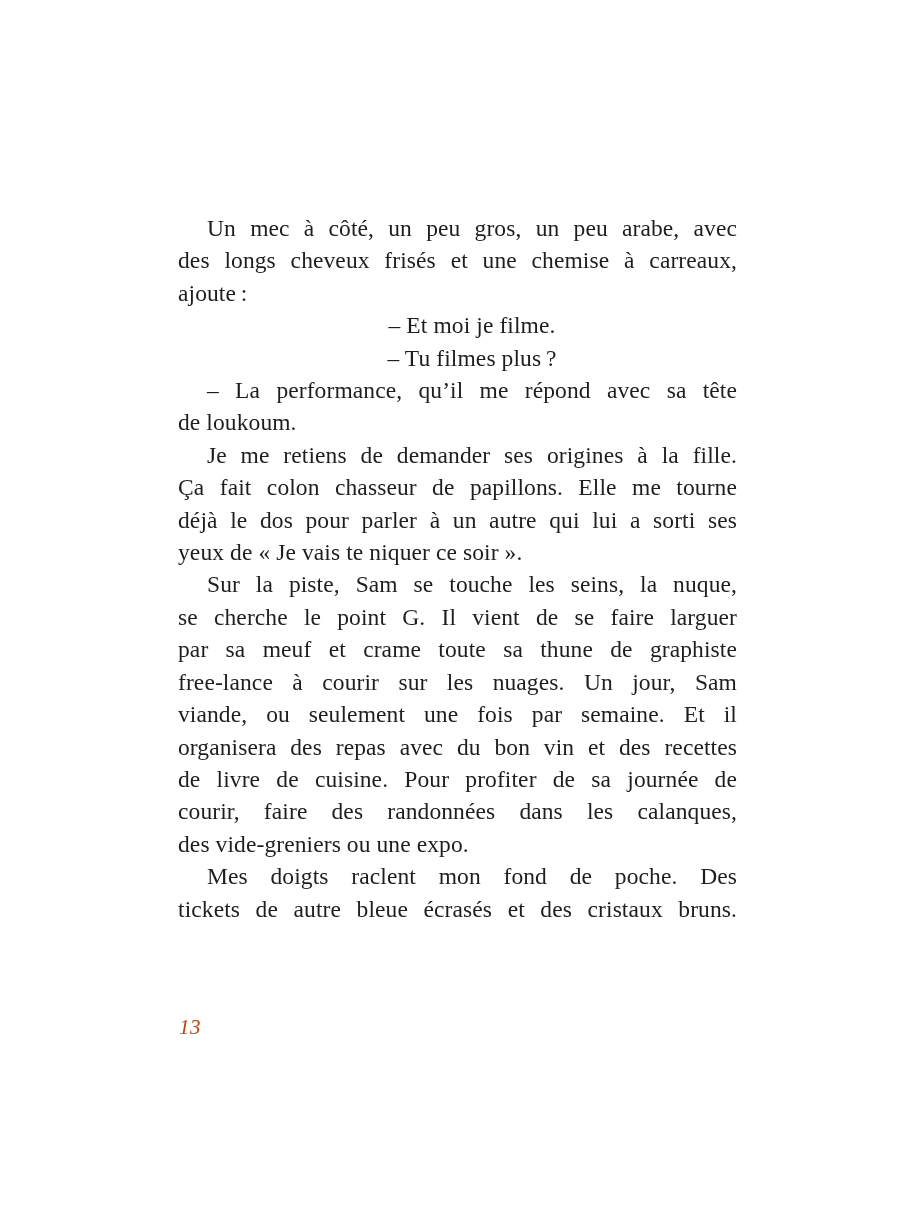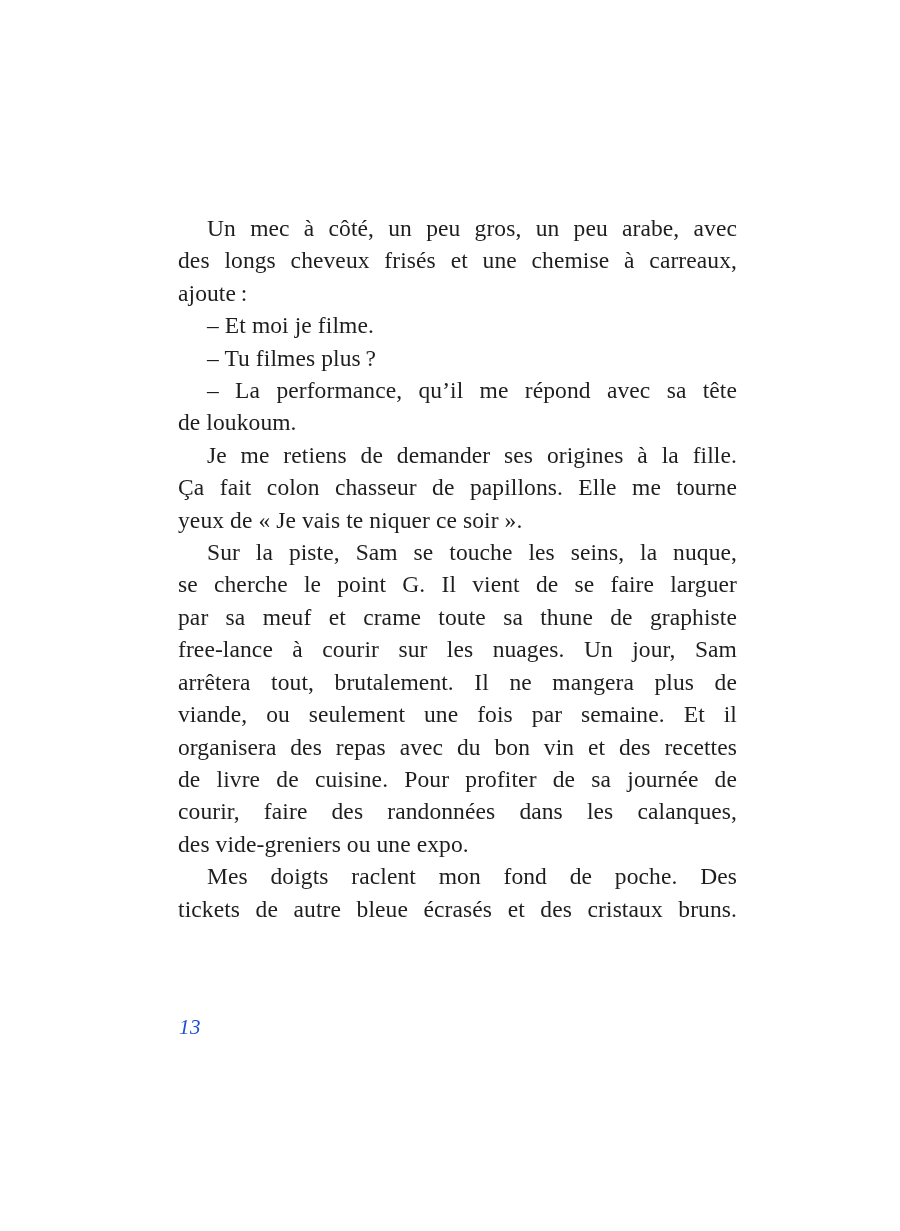--- a/index.html
+++ b/index.html
@@ -29,53 +29,54 @@
   .line {
     white-space: normal;
     text-align: left;
   }
   .line.just {
     text-align: justify;
     text-align-last: justify;
   }
   .line.indent {
     padding-left: 29px;
+    text-align: center;
   }
   .em {
   }
   .page-number {
     position: absolute;
     left: 179px;
     top: 1015px;
     font-size: 21px;
     font-style: italic;
-    color: #1d4ed8;
+    color: #c2410c;
     letter-spacing: 0.5px;
   }
 </style>
 </head>
 <body style="background: rgb(255, 255, 255);">
 
 <div class="book-page">
   <div class="text-block" style="color: rgb(30, 30, 30);">
       <div class="line indent just"><span>Un mec à côté, un peu gros, un peu arabe, avec</span></div>
       <div class="line just"><span>des longs cheveux frisés et une chemise à carreaux,</span></div>
       <div class="line"><span>ajoute :</span></div>
       <div class="line indent"><span>– Et moi je filme.</span></div>
       <div class="line indent"><span>– Tu filmes plus ?</span></div>
       <div class="line indent just"><span>– La performance, qu’il me répond avec sa tête</span></div>
       <div class="line"><span>de loukoum.</span></div>
       <div class="line indent just"><span>Je me retiens de demander ses origines à la fille.</span></div>
       <div class="line just"><span>Ça fait colon chasseur de papillons. Elle me tourne</span></div>
+      <div class="line just"><span>déjà le dos pour parler à un autre qui lui a sorti ses</span></div>
       <div class="line"><span>yeux de « Je vais te niquer ce soir ».</span></div>
       <div class="line indent just"><span>Sur la piste, Sam se touche les seins, la nuque,</span></div>
       <div class="line just"><span>se cherche le point G. Il vient de se faire larguer</span></div>
       <div class="line just"><span>par sa meuf et crame toute sa thune de graphiste</span></div>
       <div class="line just"><span>free-lance à courir sur les nuages. Un jour, Sam</span></div>
-      <div class="line just"><span>arrêtera tout, brutalement. Il ne mangera plus de</span></div>
       <div class="line just"><span>viande, ou seulement une fois par semaine. Et il</span></div>
       <div class="line just"><span>organisera des repas avec du bon vin et des recettes</span></div>
       <div class="line just"><span>de livre de cuisine. Pour </span><span class="em">profiter de sa journée de</span></div>
       <div class="line just"><span class="em">courir</span><span>, faire des randonnées dans les calanques,</span></div>
       <div class="line"><span>des vide-greniers ou une expo.</span></div>
       <div class="line indent just"><span>Mes doigts raclent mon fond de poche. Des</span></div>
       <div class="line just"><span>tickets de autre bleue écrasés et des cristaux bruns.</span></div>
     </div>
   <div class="page-number">13</div>
 </div>

